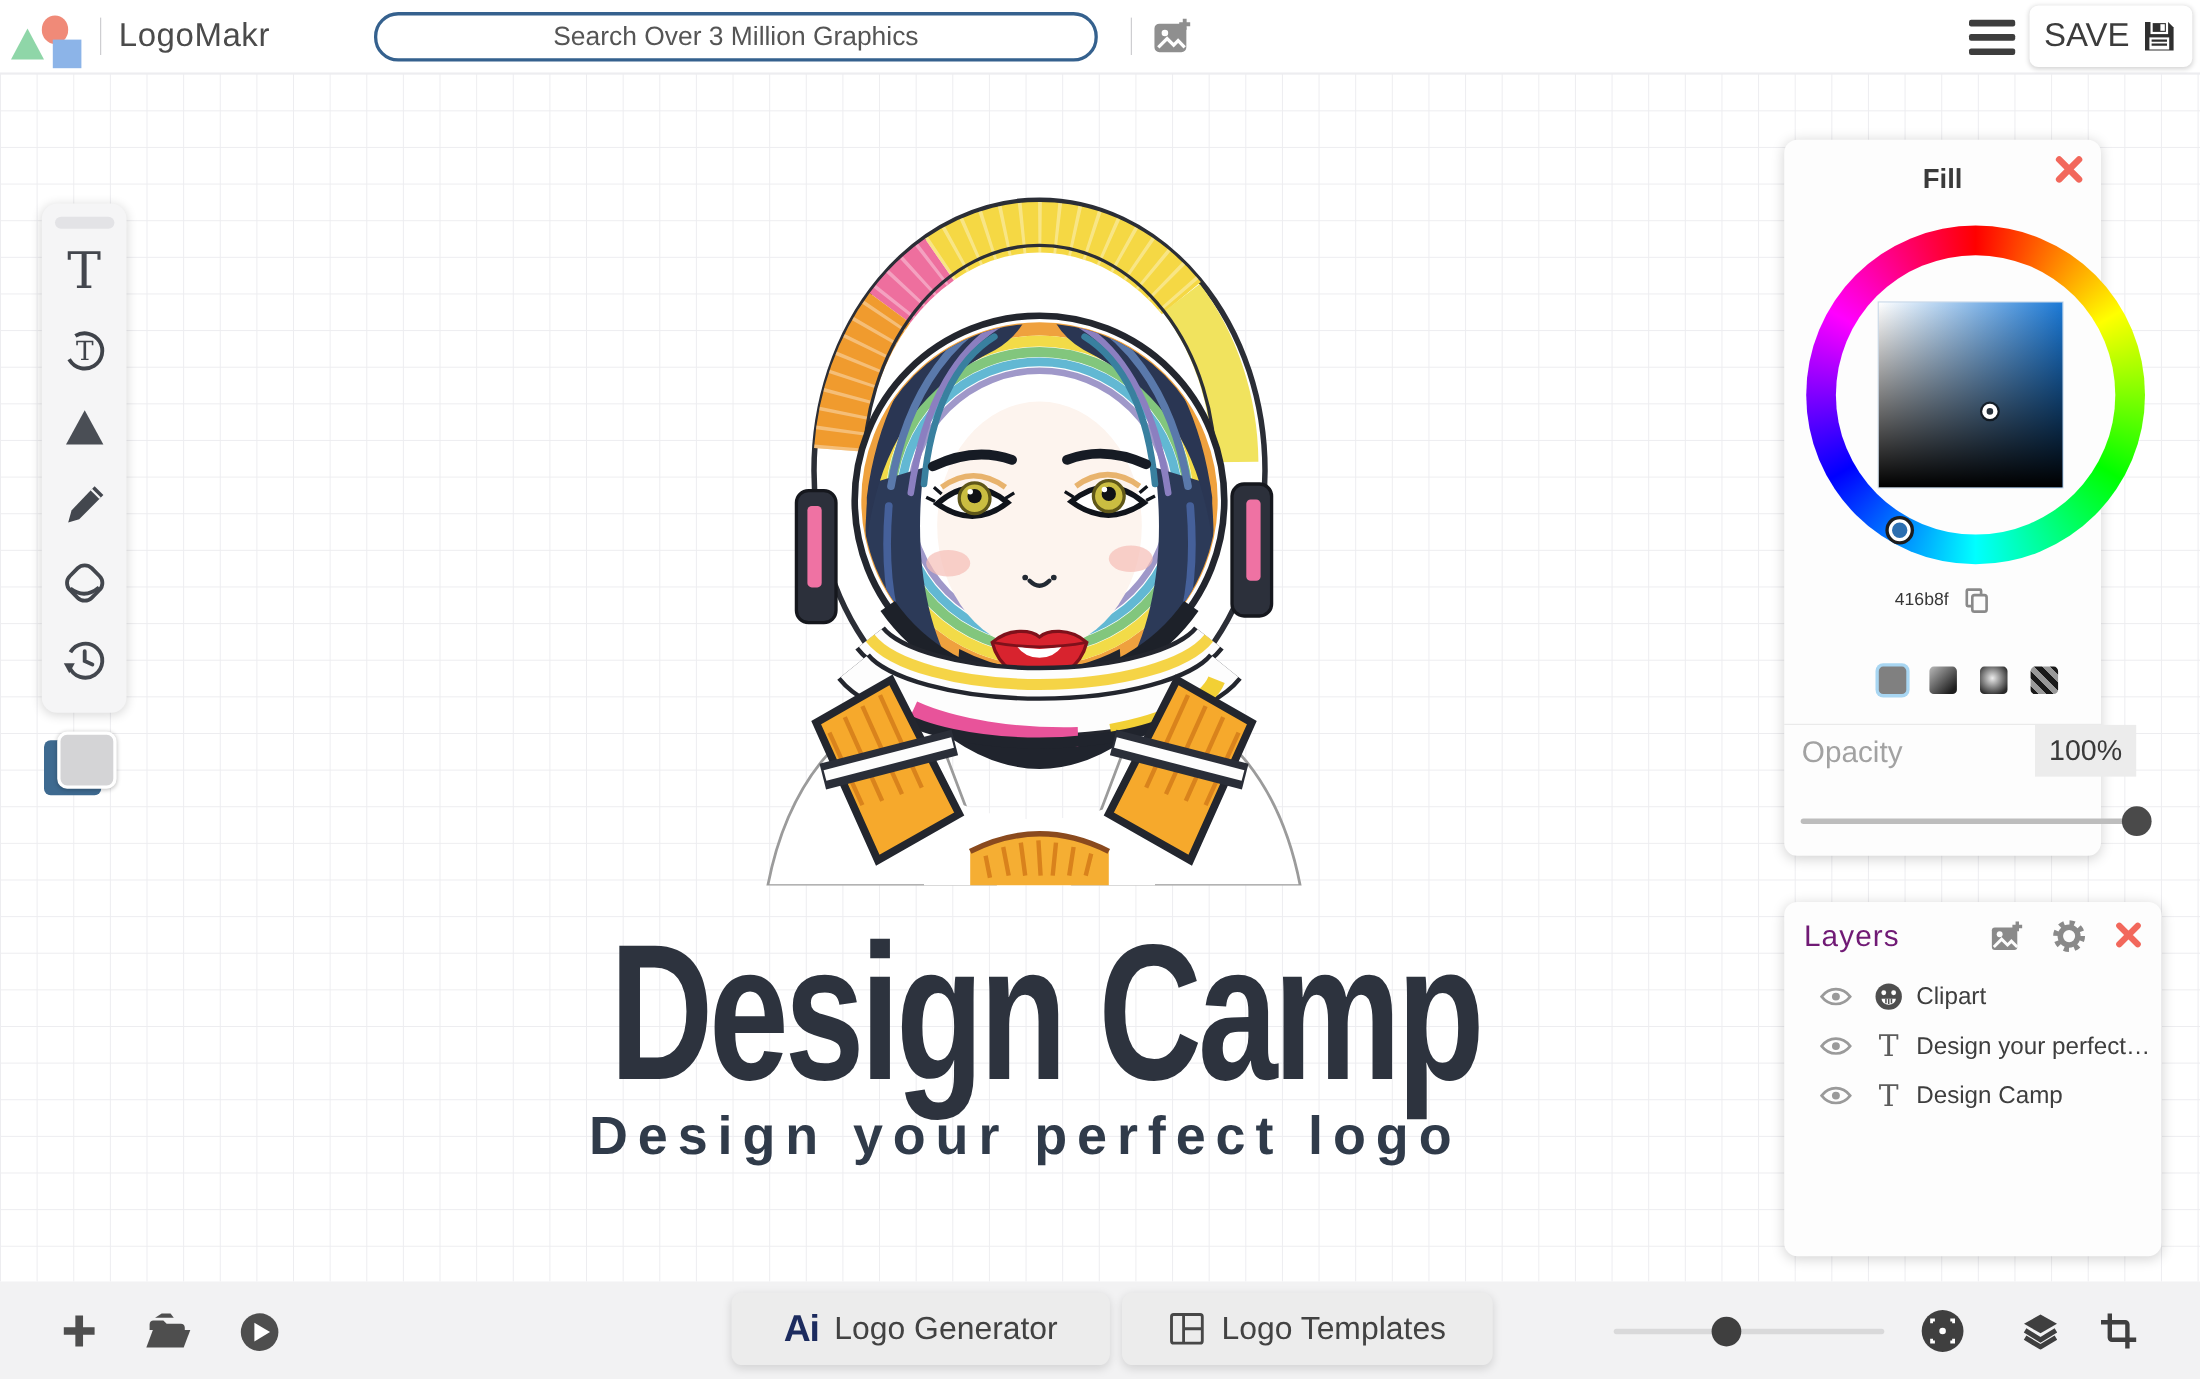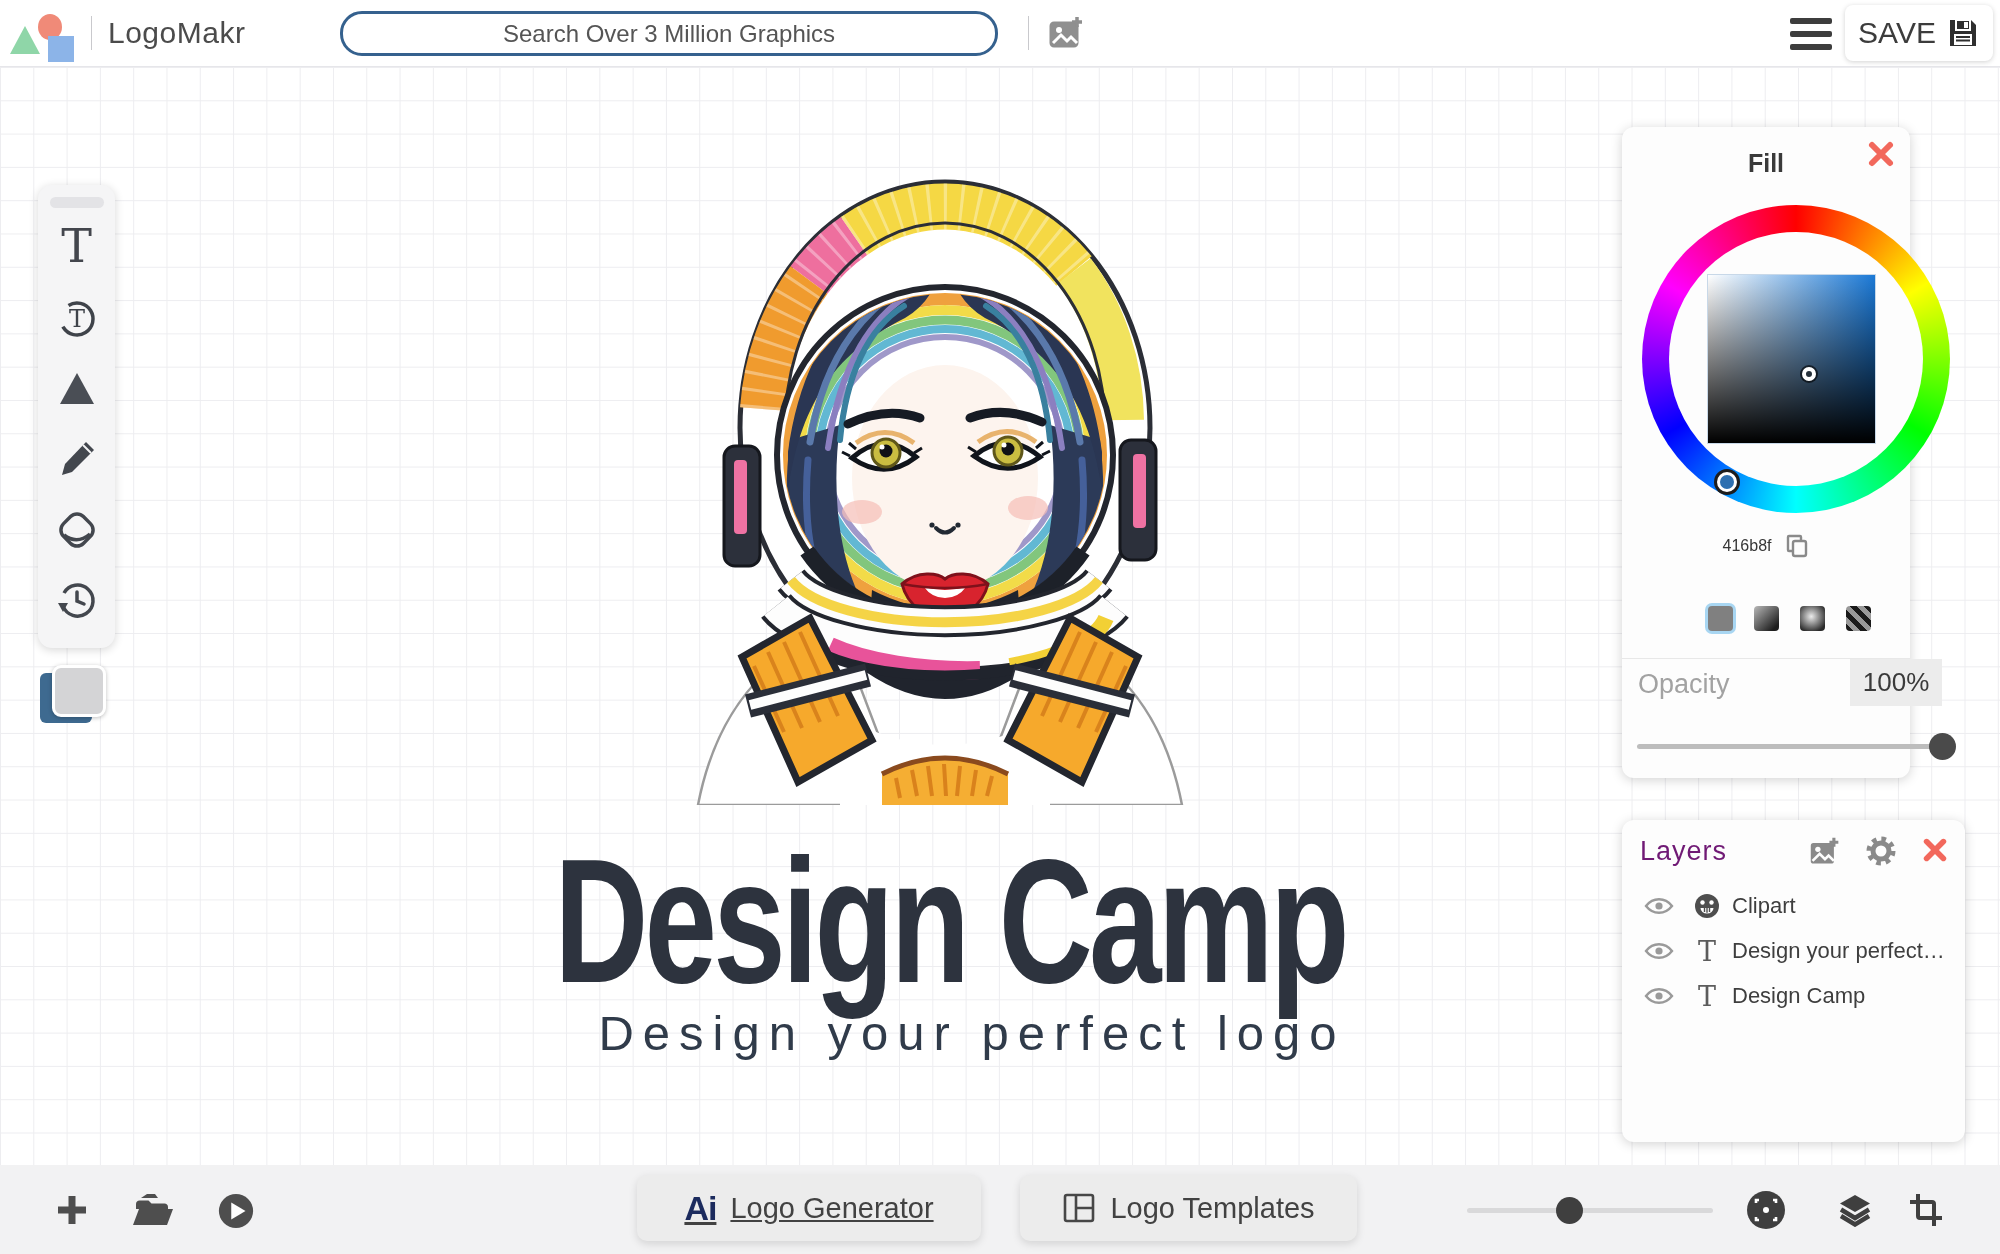--- a/index.html
+++ b/index.html
@@ -47,22 +47,22 @@
   .swatch-back { position:absolute; left:40px; top:606px; width:52px; height:50px; background:#3e6a90;
                  border-radius:6px; cursor:pointer; }
   .swatch-front { position:absolute; left:52px; top:598px; width:54px; height:52px; background:#d4d4d6;
                   border:3px solid #fff; border-radius:9px; box-shadow:0 1px 4px rgba(0,0,0,0.25); cursor:pointer; }
 
   
   .artwork { position:absolute; left:690px; top:93px; width:500px; height:645px; cursor:pointer; }
   .logo-title { position:absolute; left:950px; top:758px; transform:translateX(-50%) scaleX(0.74);
                 font-size:176px; font-weight:900; letter-spacing:-5px; color:#2d333e; white-space:nowrap;
                 line-height:1.1; cursor:pointer; }
-  .logo-tagline { position:absolute; left:972px; top:938px; transform:translateX(-50%);
-                  font-size:49px; font-weight:400; letter-spacing:9px; color:#303b4a; white-space:nowrap; cursor:pointer; }
+  .logo-tagline { position:absolute; left:932px; top:938px; transform:translateX(-50%);
+                  font-size:49px; font-weight:700; letter-spacing:9px; color:#303b4a; white-space:nowrap; cursor:pointer; }
 
   
   .panel { position:absolute; background:#fdfdfd; border-radius:12px; box-shadow:0 2px 12px rgba(0,0,0,0.18); }
   .fill-panel { left:1622px; top:60px; width:288px; height:651px; }
   .close-x { position:absolute; width:30px; height:30px; cursor:pointer; }
   .panel-title { position:absolute; top:22px; width:100%; text-align:center; font-size:25px;
                  font-weight:bold; color:#3a3a3a; }
   .wheel { position:absolute; left:20px; top:78px; width:308px; height:308px; border-radius:50%;
            background:conic-gradient(#ff0000,#ffff00 60deg,#00ff00 120deg,#00ffff 180deg,#0000ff 240deg,#ff00ff 300deg,#ff0000);
            cursor:pointer; }
@@ -91,21 +91,21 @@
             border-radius:0; display:flex; align-items:center; justify-content:center; font-size:26px; color:#3a3a3a; }
   .op-track { position:absolute; left:15px; top:617px; width:303px; height:5px; background:#bdbdbd;
               border-radius:3px; cursor:pointer; }
   .op-handle { position:absolute; left:307px; top:606px; width:27px; height:27px; border-radius:50%;
                background:#4a4a4a; cursor:pointer; }
 
   
   .layers-panel { left:1622px; top:753px; width:343px; height:322px; }
   .layers-title { position:absolute; left:18px; top:16px; font-size:27px; color:#701a75; letter-spacing:1px; }
   .lp-icon { position:absolute; top:15px; cursor:pointer; }
-  .layer-row { position:absolute; left:0; width:100%; height:36px; display:flex; align-items:center; cursor:pointer; }
+  .layer-row { position:absolute; left:0; width:100%; height:36px; display:flex; align-items:center; cursor:pointer;padding-left:10px; }
   .layer-row .eye { margin-left:22px; cursor:pointer; }
   .layer-row .licon { width:34px; margin-left:16px; display:flex; justify-content:center; }
   .layer-row .llabel { margin-left:8px; font-size:22px; color:#3e3e3e; }
   .licon-t { font-family:"DejaVu Serif", serif; font-size:27px; color:#5c5c5c; line-height:1; }
 
   
   .bottombar { position:absolute; left:0; top:1165px; width:2000px; height:89px; background:#f2f2f3; z-index:30; }
   .bb-icon { position:absolute; cursor:pointer; }
   .bb-btn { position:absolute; top:10px; height:66px; background:#ececec; border-radius:10px;
             box-shadow:0 3px 9px rgba(0,0,0,0.13); display:flex; align-items:center; justify-content:center;
@@ -415,21 +415,21 @@
         <path d="M2 33 l6 -16 h34 l-6 16 z" fill="#4e4e4e"></path>
       </svg>
     </div>
     <div class="bb-icon" style="left:217px; top:27px;">
       <svg width="38" height="38" viewBox="0 0 40 40">
           <circle cx="20" cy="20" r="18" fill="#4e4e4e"></circle>
         <polygon points="15,11 15,29 30,20" fill="#fff"></polygon>
         </svg>
     </div>
 
-    <div class="bb-btn" style="left:637px; width:344px;text-decoration:underline;">
+    <div class="bb-btn" style="left:665px; width:344px;">
       <span class="ai-badge">Ai</span>
       <span>Logo Generator</span>
     </div>
     <div class="bb-btn" style="left:1020px; width:337px;">
       <svg width="34" height="34" viewBox="0 0 34 34">
         <rect x="3" y="4" width="28" height="26" rx="2" fill="none" stroke="#474747" stroke-width="2.6"></rect>
         <path d="M14 4 V30 M14 17 H31" stroke="#474747" stroke-width="2.6"></path>
       </svg>
       <span>Logo Templates</span>
     </div>

